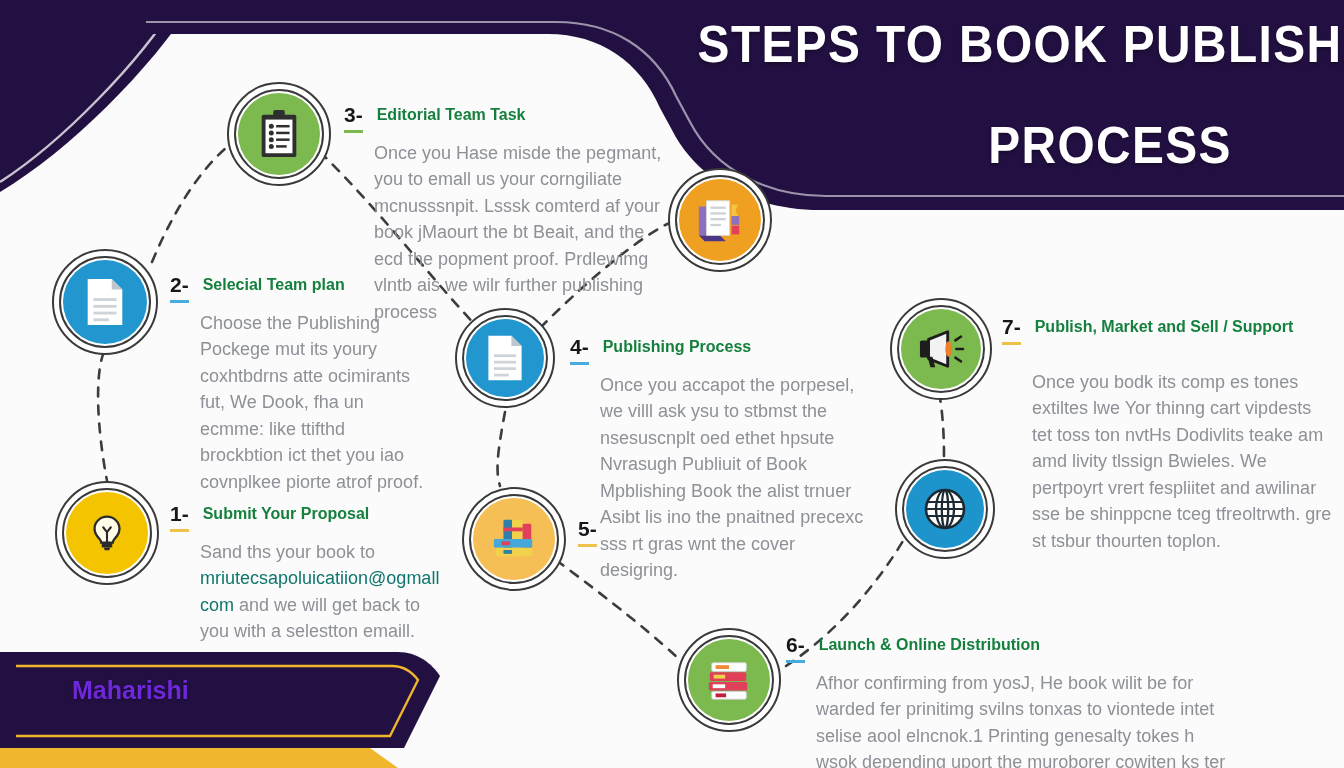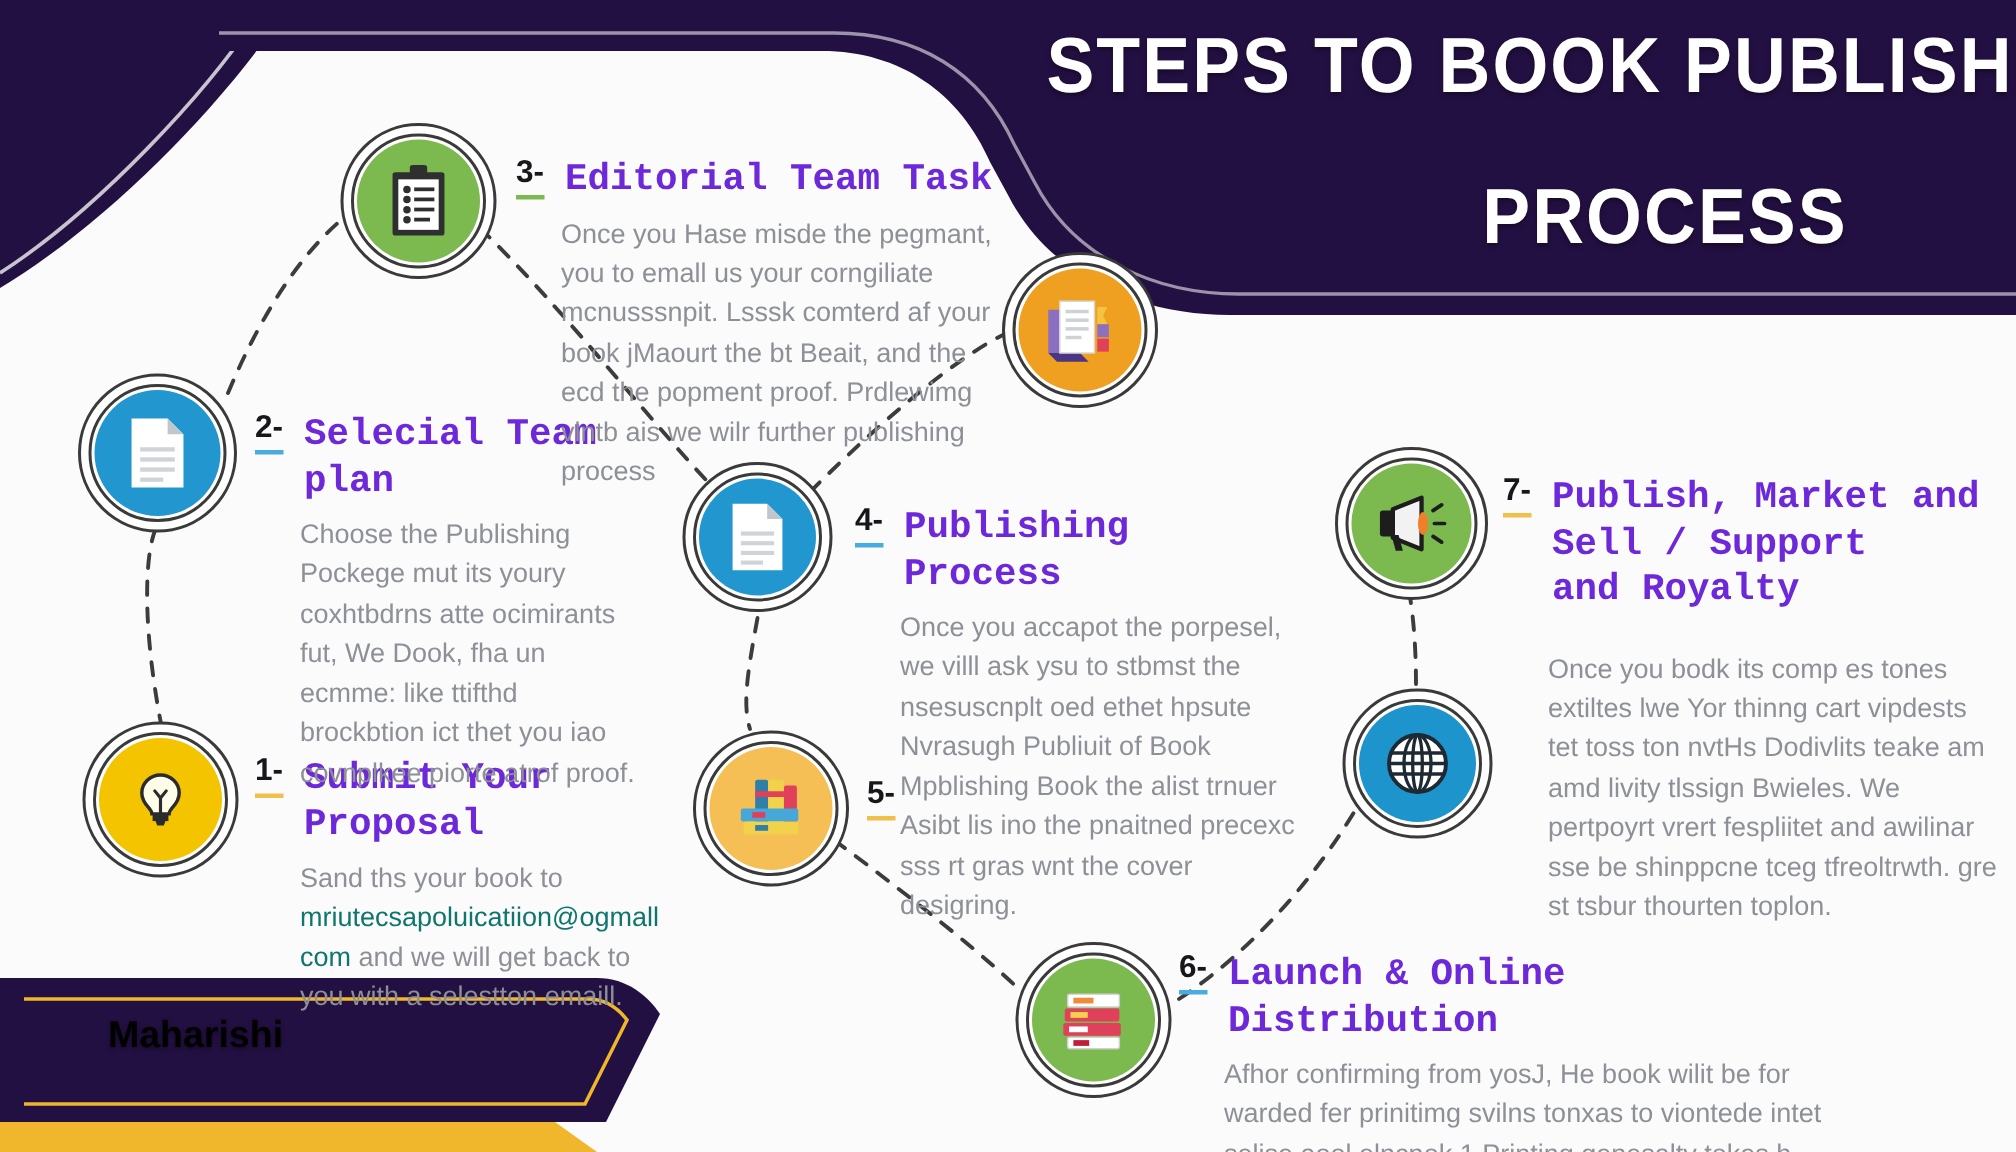--- a/index.html
+++ b/index.html
@@ -35,21 +35,21 @@
     font-size:52px;
     letter-spacing:1.5px;
     transform:scaleX(0.92);
     text-shadow:0 2px 4px rgba(0,0,0,.35);
     white-space:nowrap;
   }
 
   
   .brand-text{
     position:absolute;left:72px;top:676px;
-    color:#000000;line-height:1.18;
+    color:#6d28d9;line-height:1.18;
     font-size:25px;font-weight:bold;
     text-shadow:0 1px 3px rgba(0,0,0,.4);
   }
   .brand-text .l2{padding-left:28px;display:block;}
 
   
   .node{position:absolute;border-radius:50%;}
   .node .ring-outer{
     position:absolute;left:0;top:0;width:100%;height:100%;
     border-radius:50%;
@@ -75,24 +75,23 @@
   .step .hrow{display:flex;align-items:flex-start;}
   .step .num{
     font-size:21px;font-weight:bold;color:#17171b;
     line-height:1;
     padding-bottom:5px;
     border-bottom:3px solid #bbb;
     margin-right:14px;
     white-space:nowrap;
   }
   .step .head{
-    font-size:25px;font-weight:bold;color:#6d28d9;
+    font-size:16px;font-weight:bold;color:#15803d;
     line-height:1.22;
     padding-top:1px;
-    font-family:Liberation Mono, monospace;
   }
   .step .body{
     margin-top:7px;
     font-size:18px;
     line-height:1.47;
     color:#8d9096;
     font-family:"Liberation Sans", sans-serif;
   }
   .step .body .email{color:#0f766e;}
 
@@ -344,19 +343,18 @@
       <div class="head">Launch &amp; Online  Distribution</div>
     </div>
     <div class="body indent">Afhor confirming from yosJ, He book wilit be for warded fer prinitimg svilns tonxas to viontede intet selise aool elncnok.1 Printing genesalty tokes h wsok depending uport the muroborer cowiten ks ter published. Ihe-onder suppon will thea qnos hroet fevprule prsirkbe./bexet ws mcvws Otrxtloedion atey bnre by Authrort atles, Amason Kimde &amp; Our Wabsite</div>
   </div>
 
   <div class="step" style="left:1002px;top:316px;width:330px;">
     <div class="hrow">
       <div class="num u-gold">7-</div>
       <div class="head" style="text-align:left;">
         <div>Publish, Market and Sell / Support</div>
-        <div>and Royalty</div>
       </div>
     </div>
     <div class="body indent" style="margin-top:24px;">Once you bodk its comp es tones extiltes lwe Yor thinng cart vipdests tet toss ton nvtHs Dodivlits teake am amd livity tlssign Bwieles. We pertpoyrt vrert fespliitet and awilinar sse be shinppcne tceg tfreoltrwth. gre st tsbur thourten toplon.</div>
   </div>
 
 </div>
 
 </body></html>

